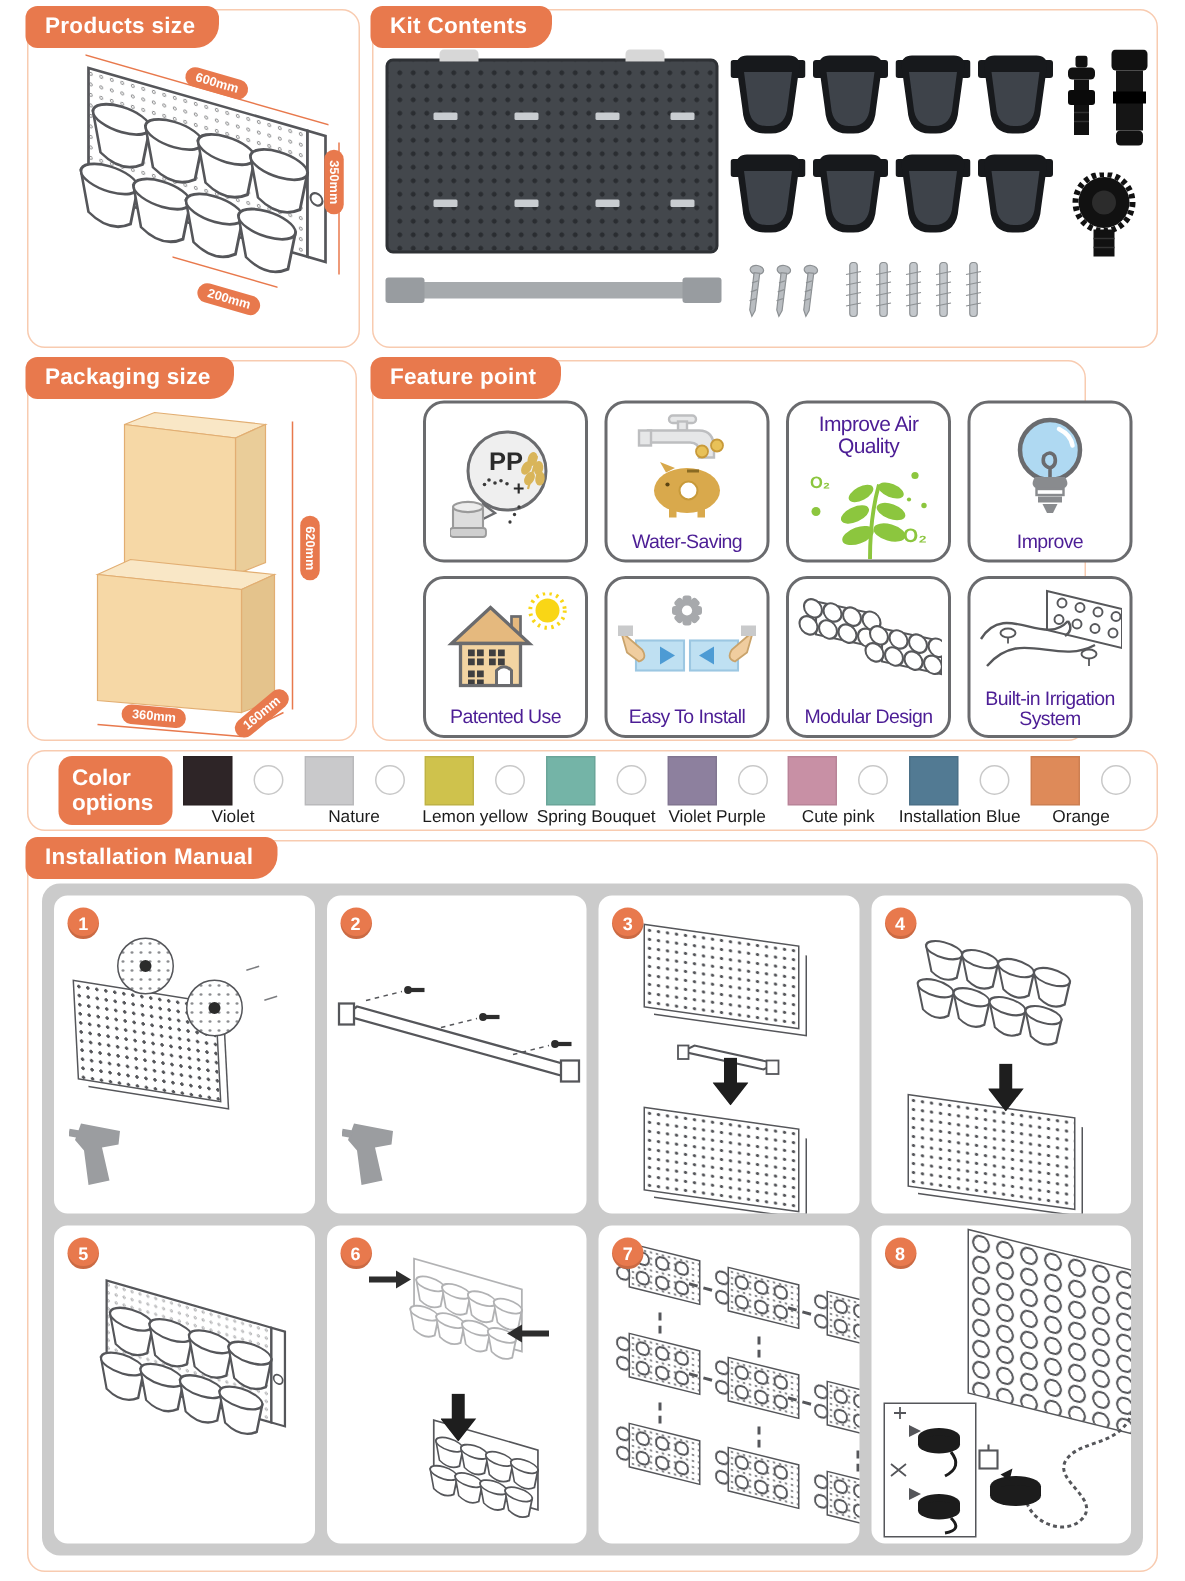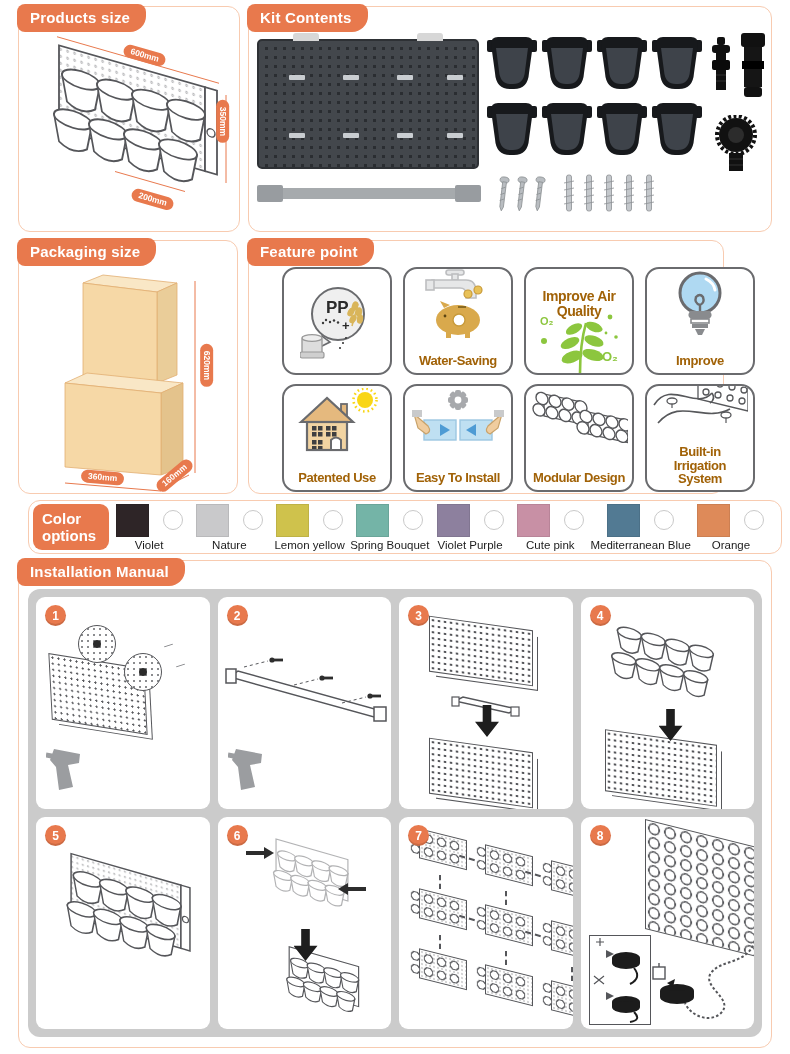--- a/index.html
+++ b/index.html
@@ -39,22 +39,22 @@
 
   
   #pack-svg { position:absolute; left:12px; top:30px; }
 
   
   .feat-grid { position:absolute; left:33px; top:26px; display:grid;
                grid-template-columns:repeat(4,110px); grid-gap:9px 11px; }
   .feat-tile { width:110px; height:108px; border:2.5px solid #6A6B6E; border-radius:14px; background:#fff;
                position:relative; display:flex; flex-direction:column; align-items:center; justify-content:flex-end;
                overflow:hidden; }
-  .feat-label { font-size:13px; font-weight:bold; color:#a16207; letter-spacing:-0.4px; text-align:center;
-                line-height:1.02; padding-bottom:6px;margin-top:14px; }
+  .feat-label { font-size:13px; font-weight:normal; color:#4c1d95; letter-spacing:-0.4px; text-align:center;
+                line-height:1.02; padding-bottom:6px; }
   .feat-label.top { position:absolute; top:6px; left:0; right:0; padding-bottom:0; }
   .feat-art { flex:1; display:flex; align-items:center; justify-content:center; width:100%; }
 
   
   .color-strip { display:flex; align-items:center; height:100%; padding:4px 10px 4px 4px; }
   .color-label { background:#E8794D; color:#fff; font-weight:bold; font-size:15px; line-height:1.15;
                  border-radius:9px; width:76px; height:46px; display:flex; align-items:center; padding-left:9px; }
   .swatch-group { flex:1; display:flex; flex-direction:column; align-items:center; }
   .swatch-row { display:flex; align-items:center; gap:14px; }
   .swatch { width:33px; height:33px; box-shadow:inset 0 0 0 1px rgba(0,0,0,.08); }
@@ -553,21 +553,21 @@
               <path d="M74 47 L74 52 M20 33 L20 37" stroke-width="1.2"></path>
             </g>
           </svg>
         </div>
         <div class="feat-label" style="padding:0 6px 5px;">Built-in Irrigation System</div>
       </div>
 
     </div>
   </div>
 
-  <div class="panel" style="left:28px; top:500px; width:754px; height:54px;">
+  <div class="panel" style="left:18px; top:500px; width:754px; height:54px;padding-left:16px;">
     <div class="color-strip">
       <div class="color-label">Color options</div>
       <div class="swatch-group">
         <div class="swatch-row">
             <div class="swatch" style="background-color: rgb(46, 37, 39);"></div>
             <div class="radio-circle"></div>
           </div>
         <div class="swatch-name">Violet</div>
       </div>
       <div class="swatch-group">
@@ -603,21 +603,21 @@
             <div class="swatch" style="background-color: rgb(200, 144, 165);"></div>
             <div class="radio-circle"></div>
           </div>
         <div class="swatch-name">Cute pink</div>
       </div>
       <div class="swatch-group">
         <div class="swatch-row">
             <div class="swatch" style="background-color: rgb(82, 122, 147);"></div>
             <div class="radio-circle"></div>
           </div>
-        <div class="swatch-name">Mediterranean Blue</div>
+        <div class="swatch-name">Installation Blue</div>
       </div>
       <div class="swatch-group">
         <div class="swatch-row">
             <div class="swatch" style="background-color: rgb(222, 138, 89);"></div>
             <div class="radio-circle"></div>
           </div>
         <div class="swatch-name">Orange</div>
       </div>
     </div>
   </div>

